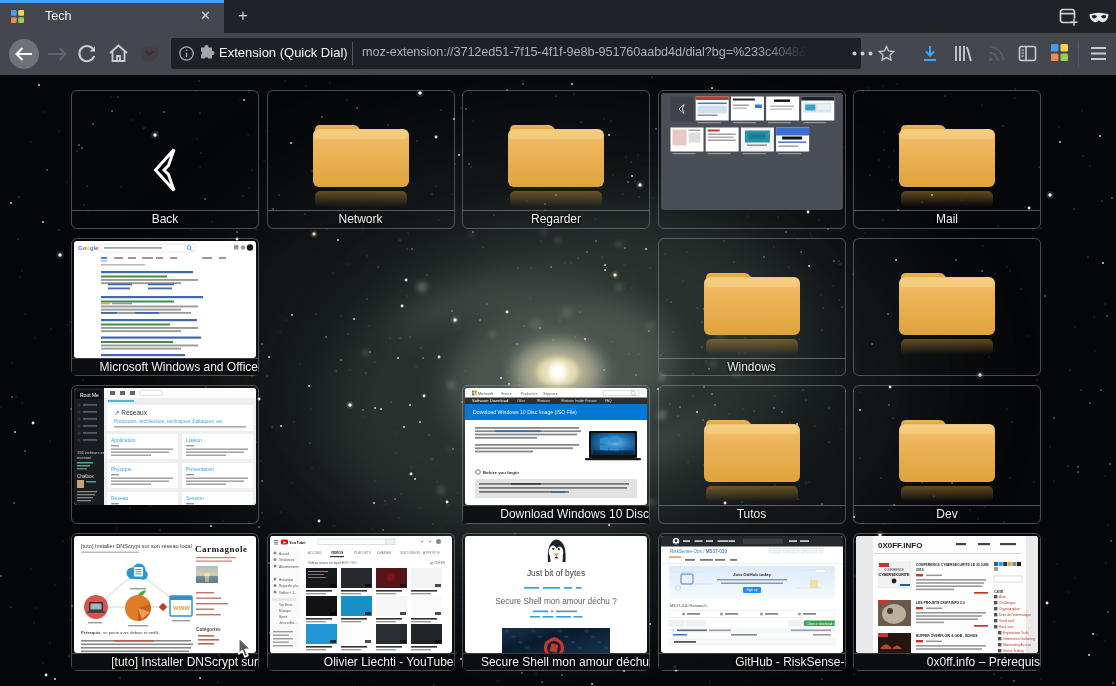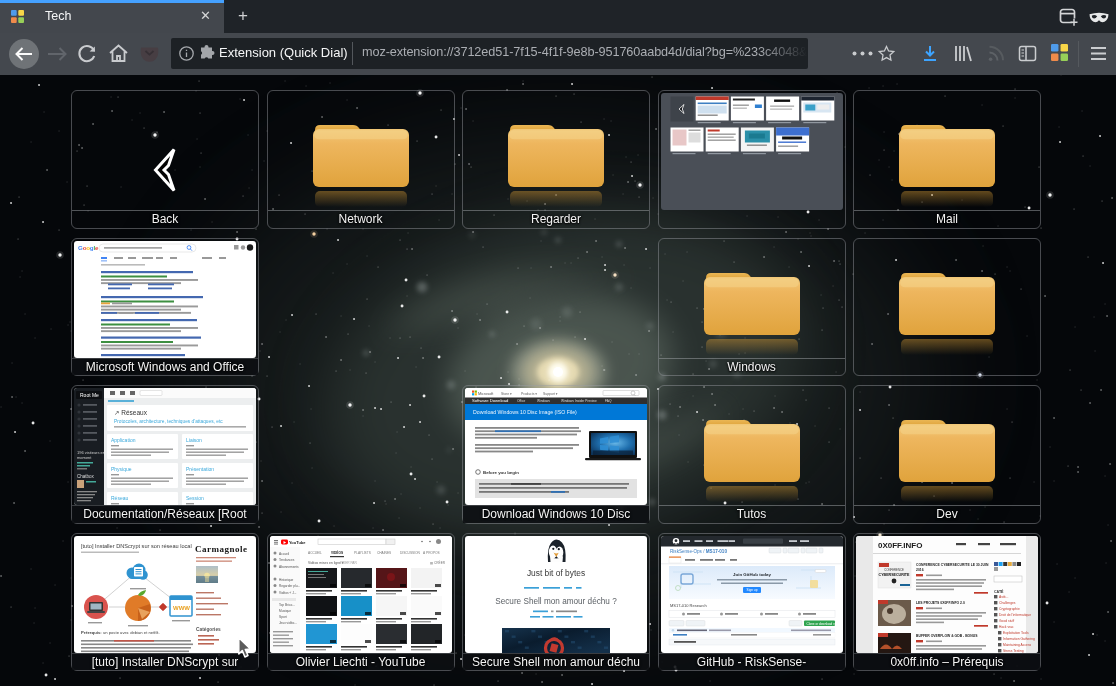--- a/index.html
+++ b/index.html
@@ -6,33 +6,33 @@
 #page { position:relative; width:1116px; height:686px; }
 
 #tabbar { position:absolute; left:0; top:0; width:1116px; height:33px; background:#1f2328; }
 #tab { position:absolute; left:0; top:0; width:224px; height:33px; background:#43474d; }
 #tabline { position:absolute; left:0; top:0; width:224px; height:3px; background:#45a1ff; }
 #tabfav { position:absolute; left:11px; top:10px; }
 #tabtitle { position:absolute; left:31px; top:9px; font-size:12.5px; color:#f5f6f7;margin-left:14px; }
 #tabclose { position:absolute; left:200px; top:8px; font-size:13px; color:#d6d7d8; }
 #newtab { position:absolute; left:233px; top:6px; width:20px; height:20px; color:#cfd0d2; font-size:17px; text-align:center; line-height:20px; }
 #navbar { position:absolute; left:0; top:33px; width:1116px; height:42px; background:#44484e; }
-#urlbar { position:absolute; left:171px; top:5px; width:637px; height:31px; background:#1d2125; border-radius:2px;padding-left:24px; }
+#urlbar { position:absolute; left:171px; top:5px; width:690px; height:31px; background:#1d2125; border-radius:2px;padding-left:24px; }
 .navico { position:absolute; top:0; }
 
 #content { position:absolute; left:0; top:75px; width:1116px; height:611px; overflow:hidden;
   background:#05070a;
 }
 .tile { position:absolute; width:188px; height:138.5px; border:1px solid rgba(155,158,164,0.45); border-radius:6px; }
 .tbody { position:absolute; left:0; top:0; width:186px; height:120px; display:flex; align-items:center; justify-content:center; }
 .fwrap { width:96px; height:100px; margin-top:28px; }
 .tthumb { position:absolute; left:2px; top:2px; width:182px; height:117px; }
 .cap { position:absolute; left:0; bottom:0; width:186px; height:17.5px; font-size:12px; color:#f4f4f4; text-align:center; line-height:17px; white-space:nowrap; overflow:hidden; border-top:1px solid rgba(160,163,168,0.5); text-shadow:0 0 3px #000,0 1px 2px #000; }
 .capt { background:transparent; }
-.capd { background:rgba(13,15,18,0.88); border-top-color:rgba(90,93,98,0.6); }
+.capd { background:rgba(13,15,18,0.88); border-top-color:rgba(90,93,98,0.6);text-align:right; }
 .capssl { background:rgba(38,42,48,0.82); border-top-color:rgba(120,123,128,0.5); }
 </style></head>
 <body>
 <div id="page">
   <div id="tabbar">
     <div id="tab">
         <div id="tabline"></div>
       <svg id="tabfav" width="13" height="13" viewBox="0 0 13 13">
           <rect width="5.7" height="5.7" rx="1" fill="#4f9bea"></rect>
           <rect x="7.3" width="5.7" height="5.7" rx="1" fill="#f8d648"></rect>
@@ -551,21 +551,20 @@
             <rect x="37" y="121.5" width="58" height="1.4" fill="#999"></rect>
             <rect x="37" y="124.5" width="40" height="1.4" fill="#999"></rect>
             <rect x="108" y="104" width="71" height="25" rx="1" fill="#fff"></rect>
             <text x="112" y="112" font-size="5" fill="#3ba9dc" font-family="Liberation Sans">Session</text>
             <rect x="112" y="115" width="8" height="1.4" fill="#999"></rect>
             <rect x="112" y="118.5" width="62" height="1.4" fill="#999"></rect>
             <rect x="112" y="121.5" width="58" height="1.4" fill="#999"></rect>
             <rect x="112" y="124.5" width="40" height="1.4" fill="#999"></rect>
           </svg>
         </div>
-<div class="cap capd">Documentation/Réseaux [Root</div>
 </div>
 <div class="tile" style="left:462px;top:310px">
 <div class="tthumb">
           <svg width="182" height="117" viewBox="0 0 182 117" style="display:block;background:#fff;border-radius:3px">
             <rect width="182" height="9.5" fill="#fff"></rect>
             <rect x="7" y="2.5" width="2.2" height="2.2" fill="#f25022"></rect>
             <rect x="9.7" y="2.5" width="2.2" height="2.2" fill="#7fba00"></rect>
             <rect x="7" y="5.2" width="2.2" height="2.2" fill="#00a4ef"></rect>
             <rect x="9.7" y="5.2" width="2.2" height="2.2" fill="#ffb900"></rect>
             <text x="13" y="7" font-size="3.8" fill="#555" font-family="Liberation Sans">Microsoft</text>

